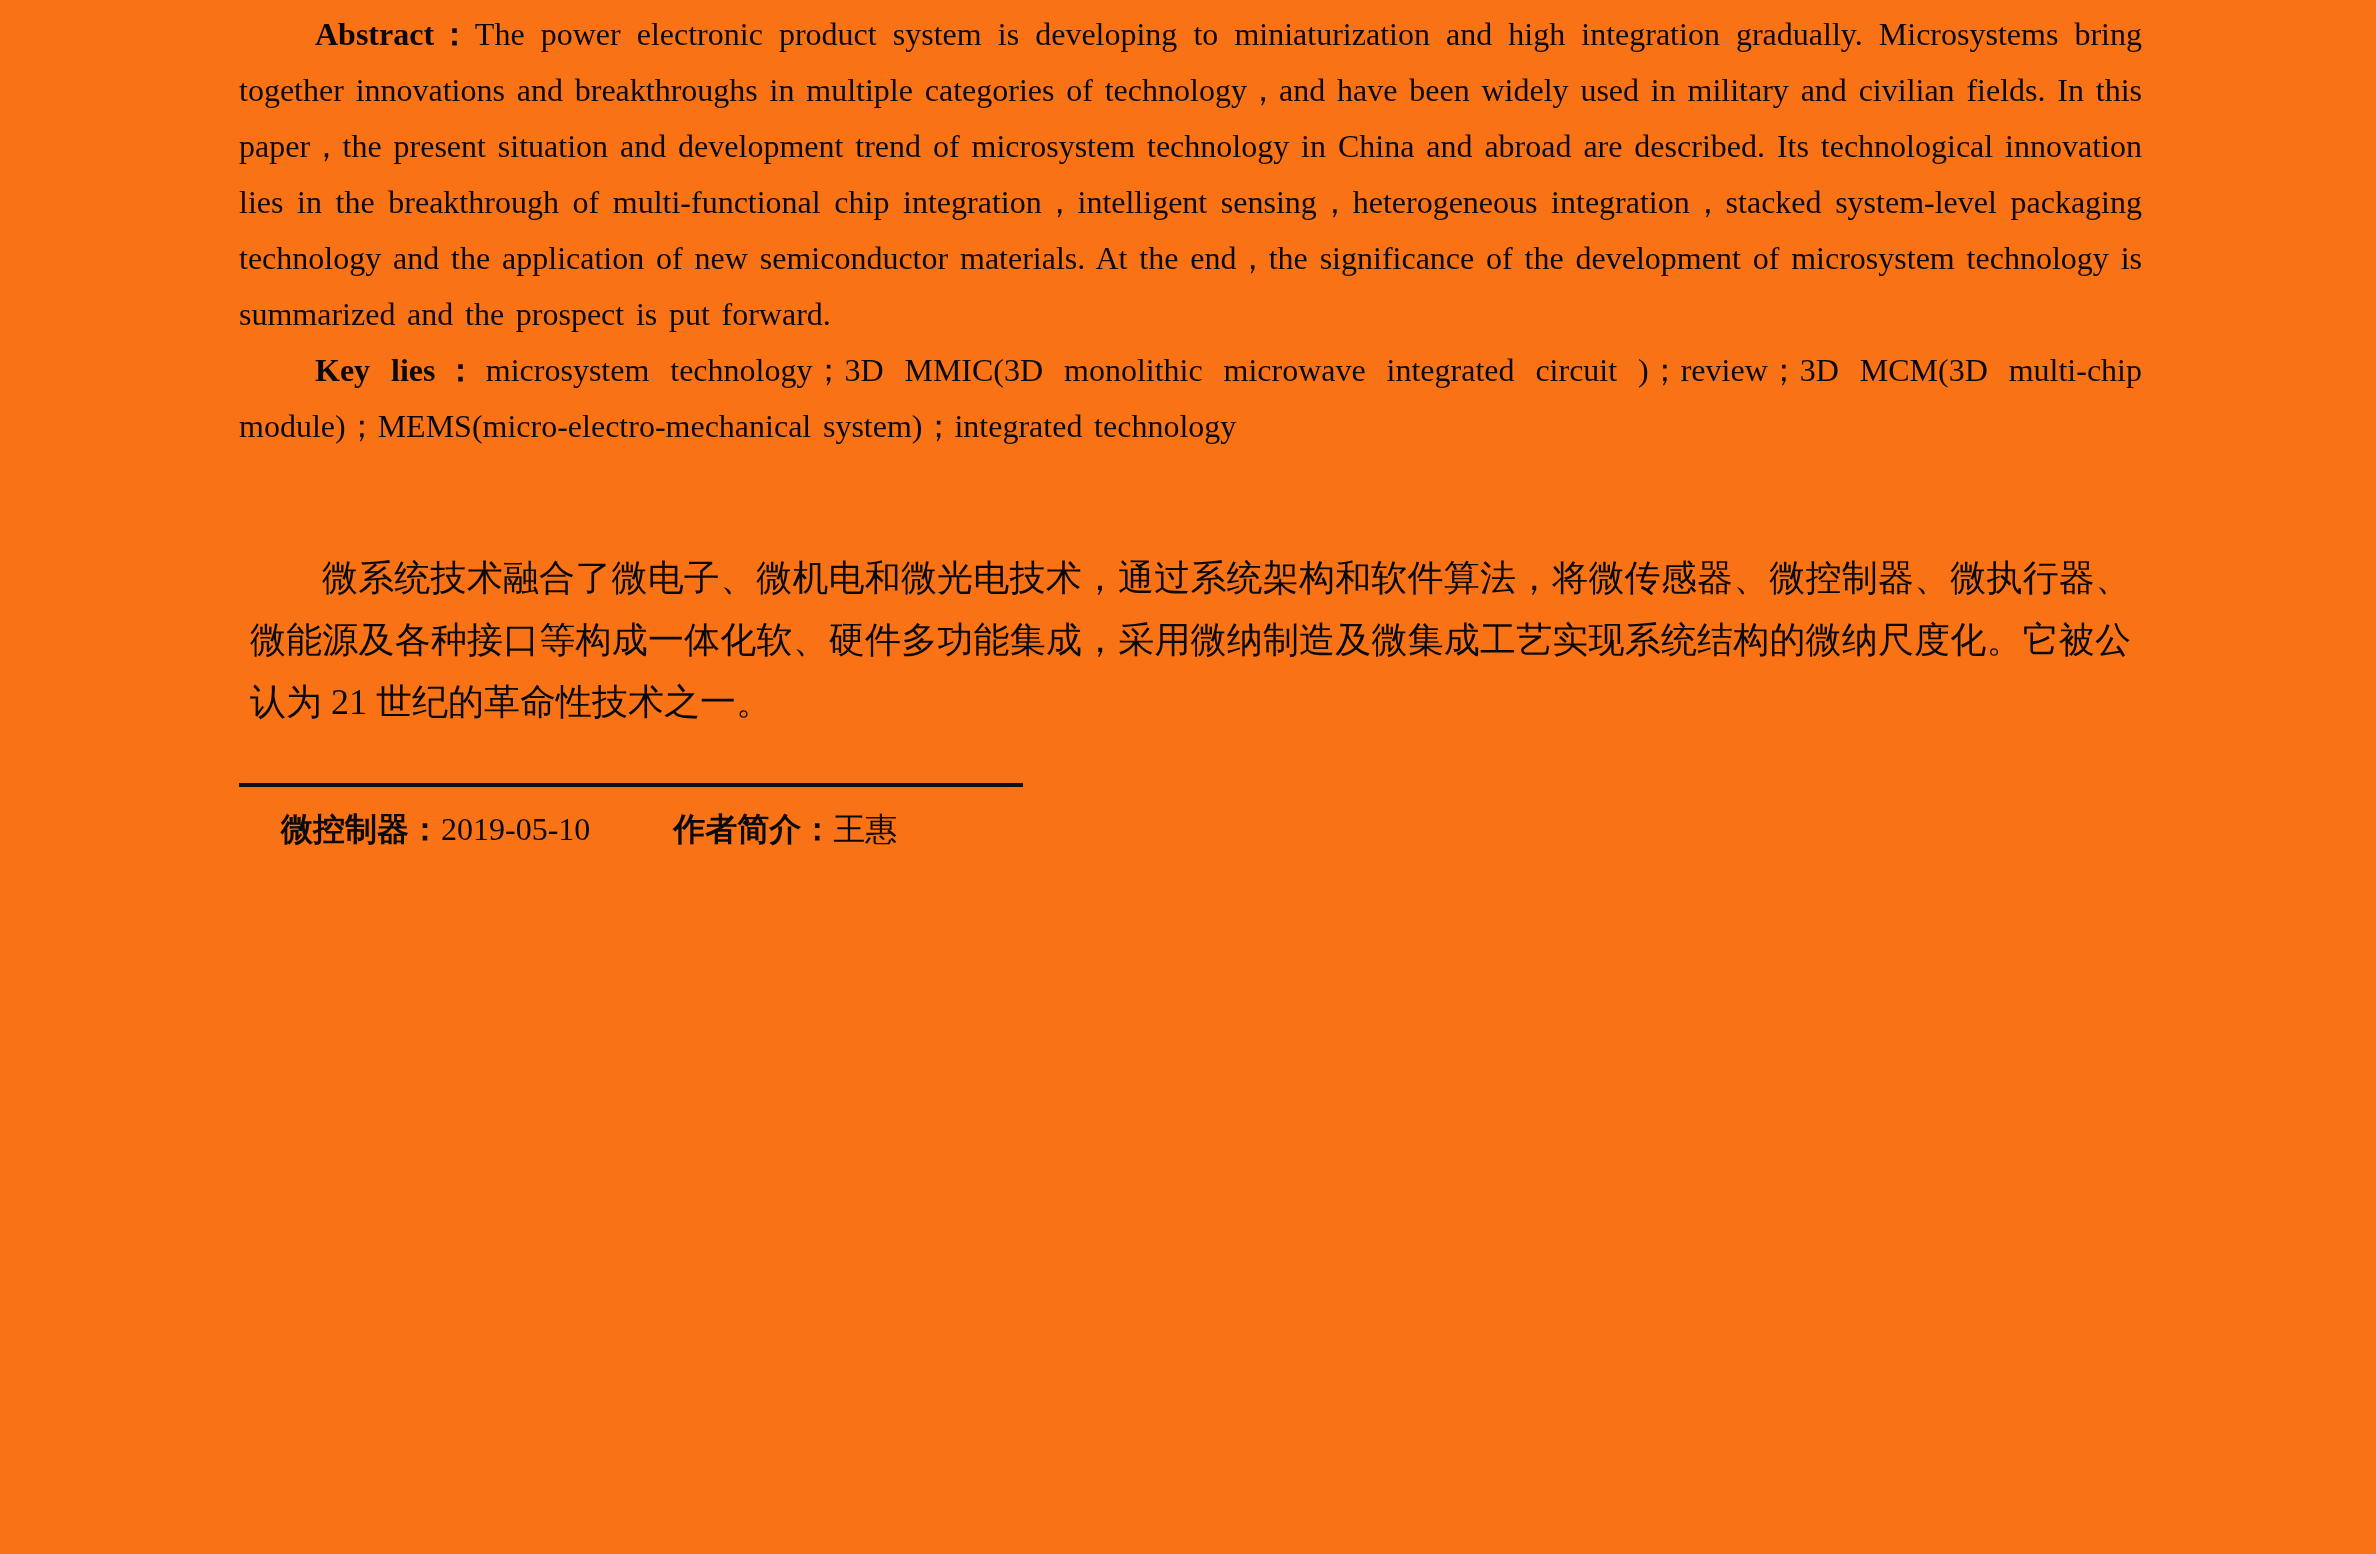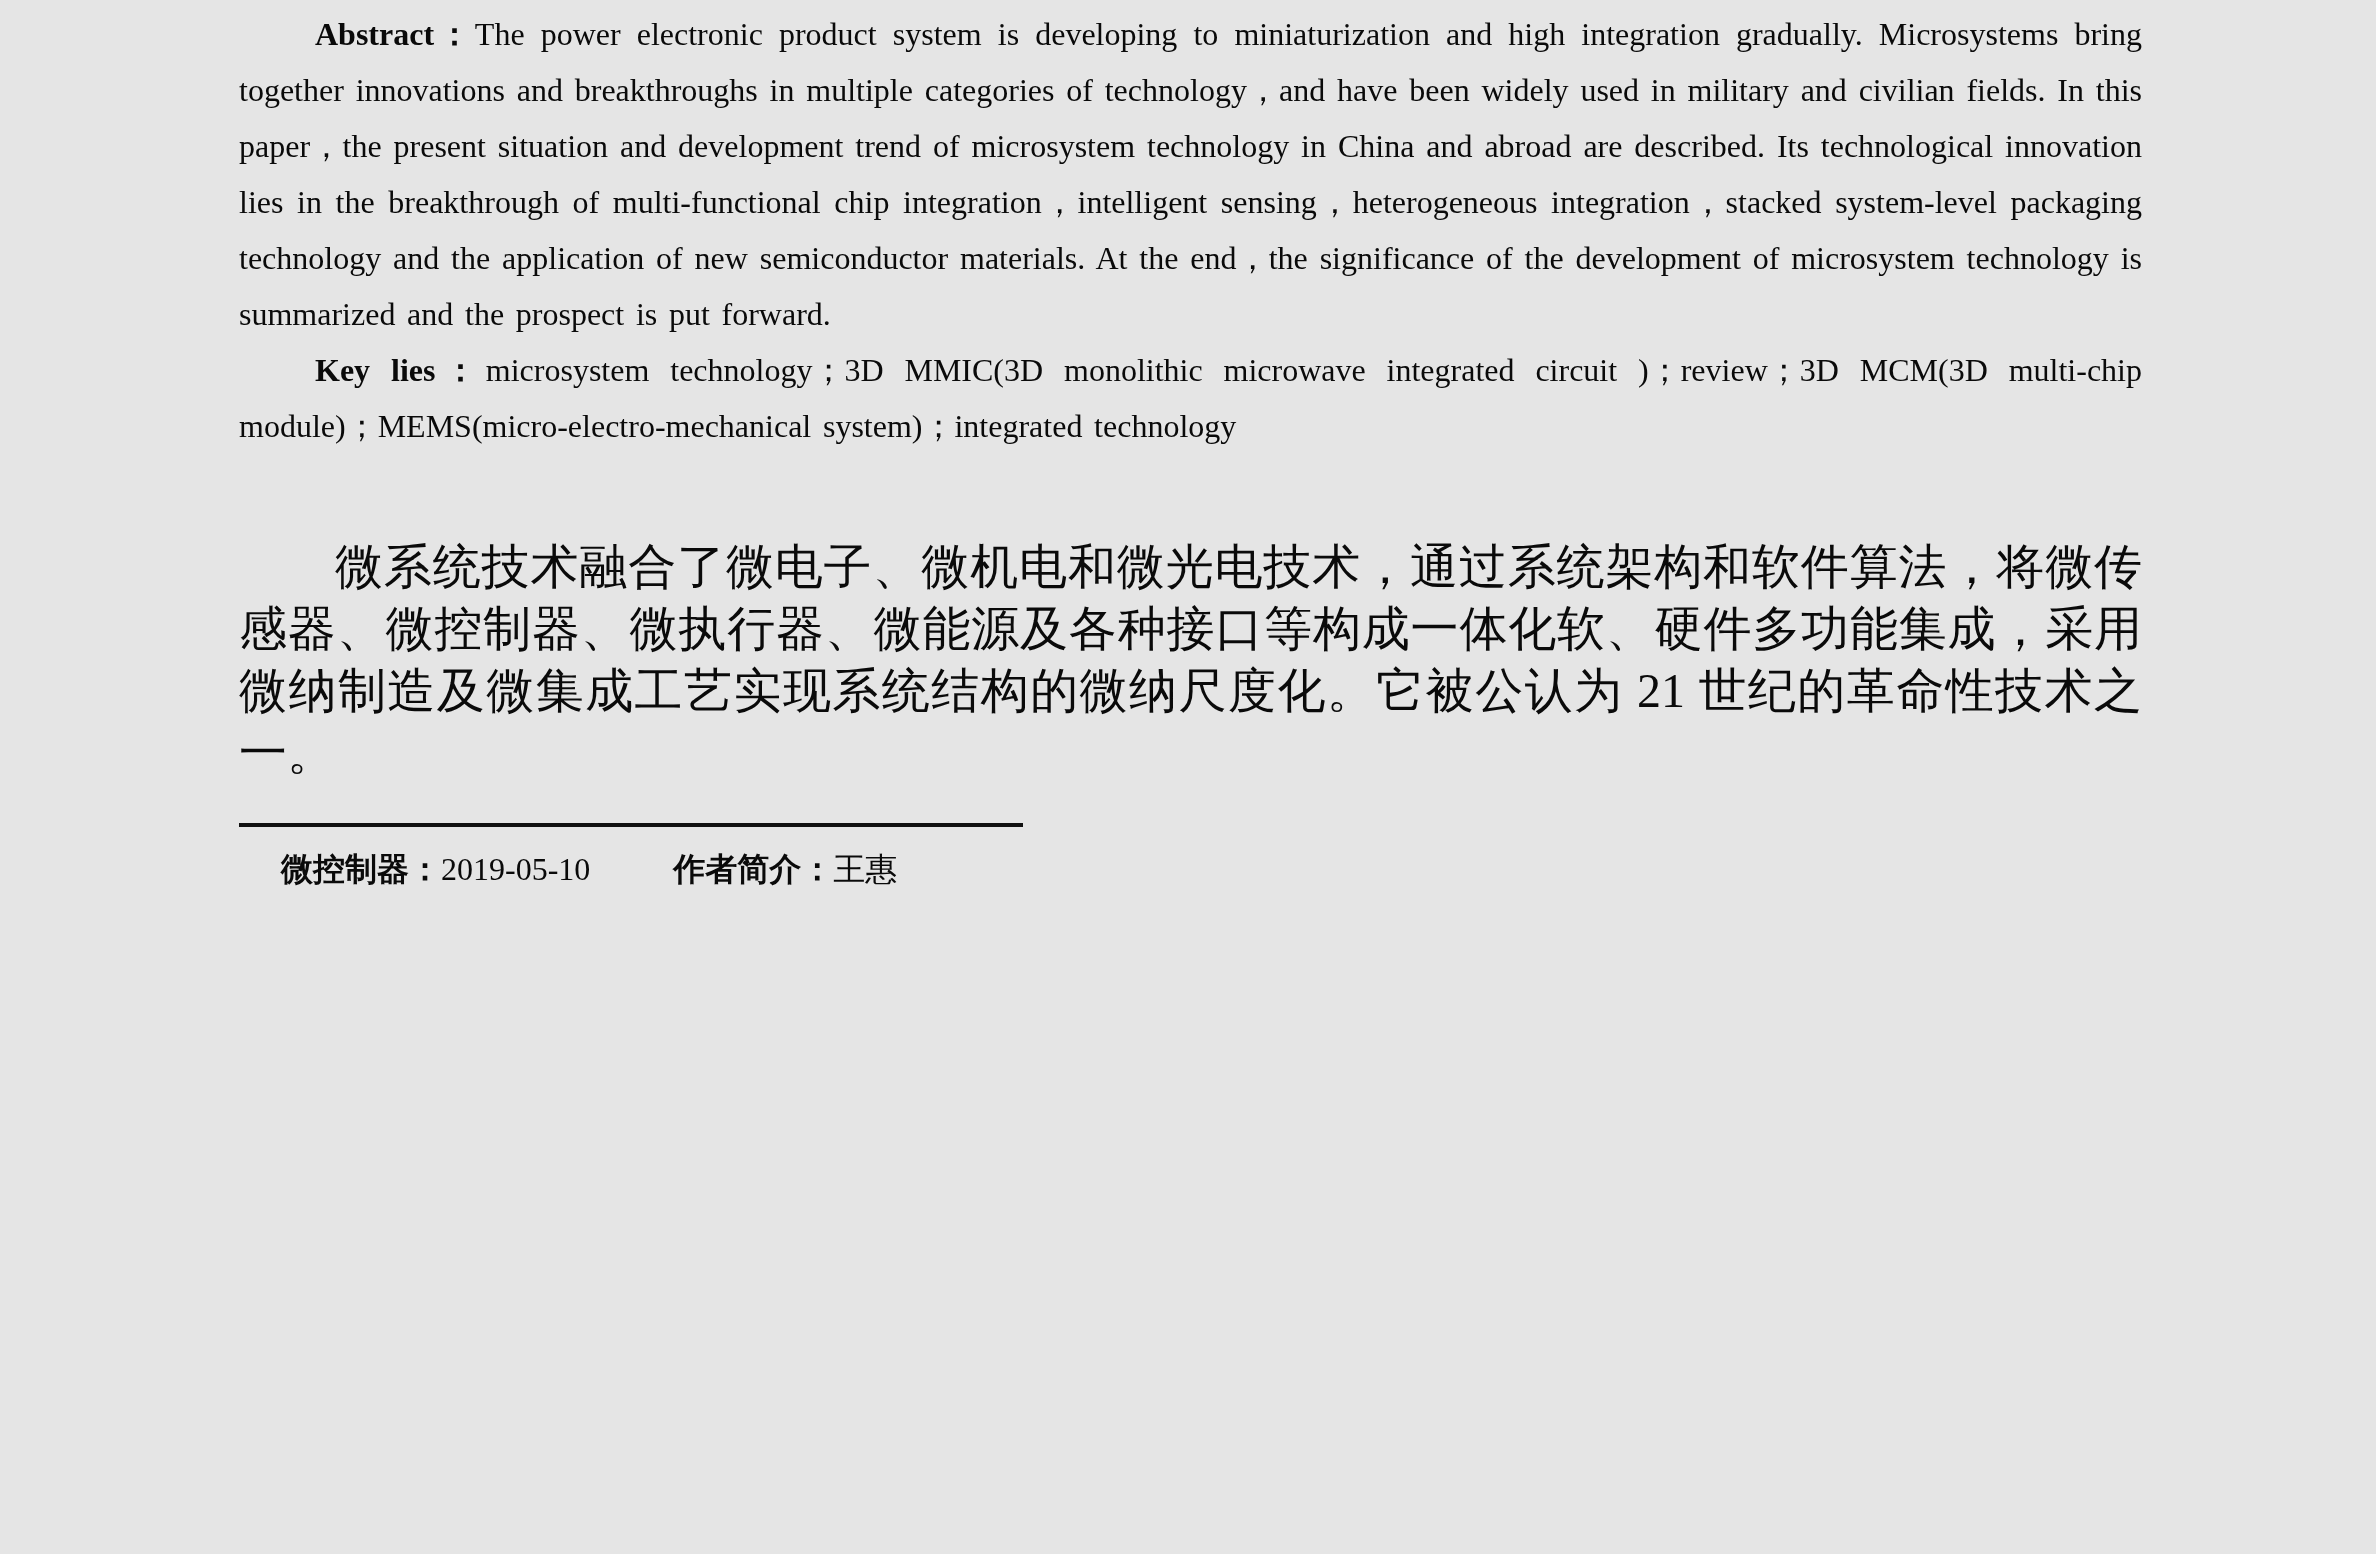--- a/index.html
+++ b/index.html
@@ -4,21 +4,21 @@
 <style>
   html, body {
     margin: 0;
     padding: 0;
     background: #ffffff;
   }
   .page {
     position: relative;
     width: 2376px;
     height: 1555px;
-    background: #e5e5e5;
+    background: #f97316;
     color: #0a0a0a;
     overflow: hidden;
     font-family: "Liberation Serif", "DejaVu Serif", serif;
   }
   .content {
     padding: 5.6px 234px 0 239px;
   }
   
   .en-block p {
     margin: 0;
@@ -35,22 +35,22 @@
   .cols {
     display: flex;
     gap: 121px;
     margin-top: 82px;
   }
   .col {
     flex: 1 1 0;
     min-width: 0;
   }
   .col p {
-    margin: 0;
-    font-size: 48px;
+    margin: 11px;
+    font-size: 36px;
     line-height: 62px;
     text-align: justify;
     text-justify: inter-ideograph;
     text-indent: 2em;
   }
   
   .footnote {
     margin-top: 39px;
   }
   .fn-rule {

